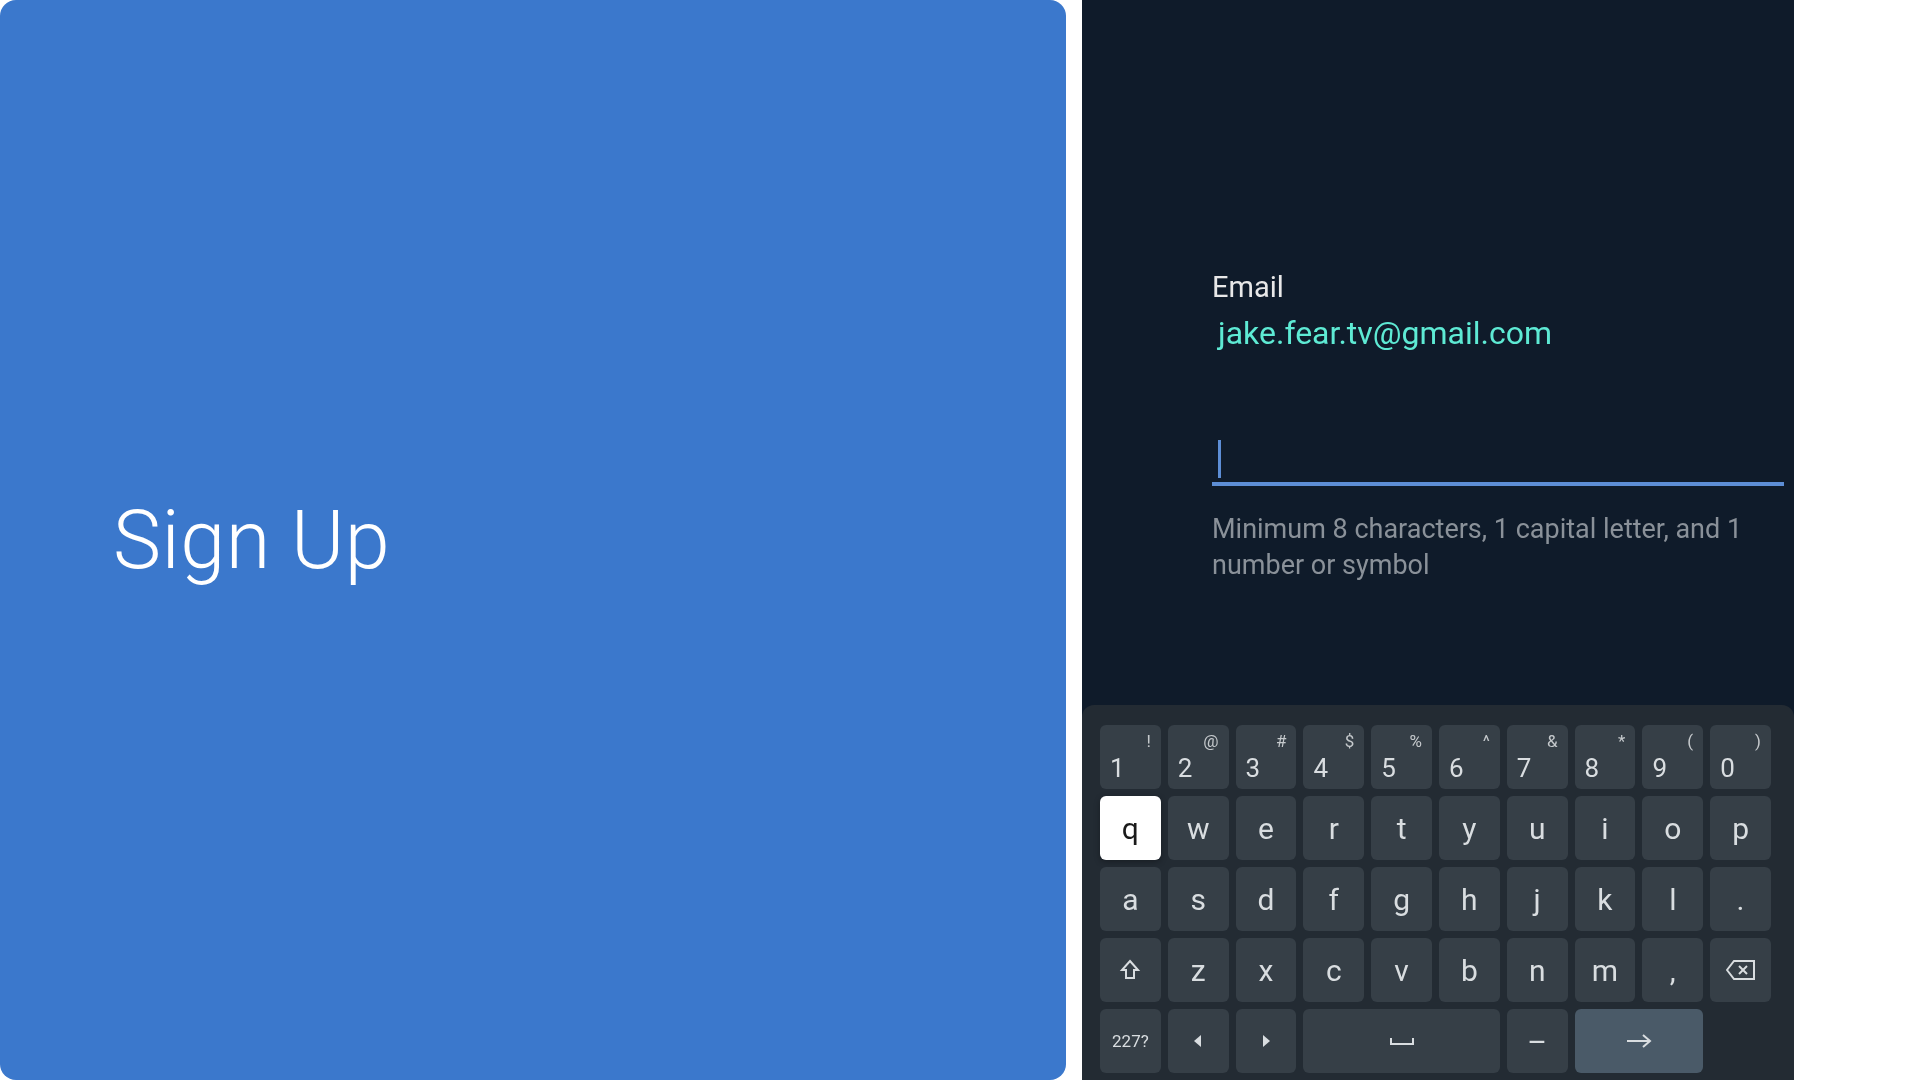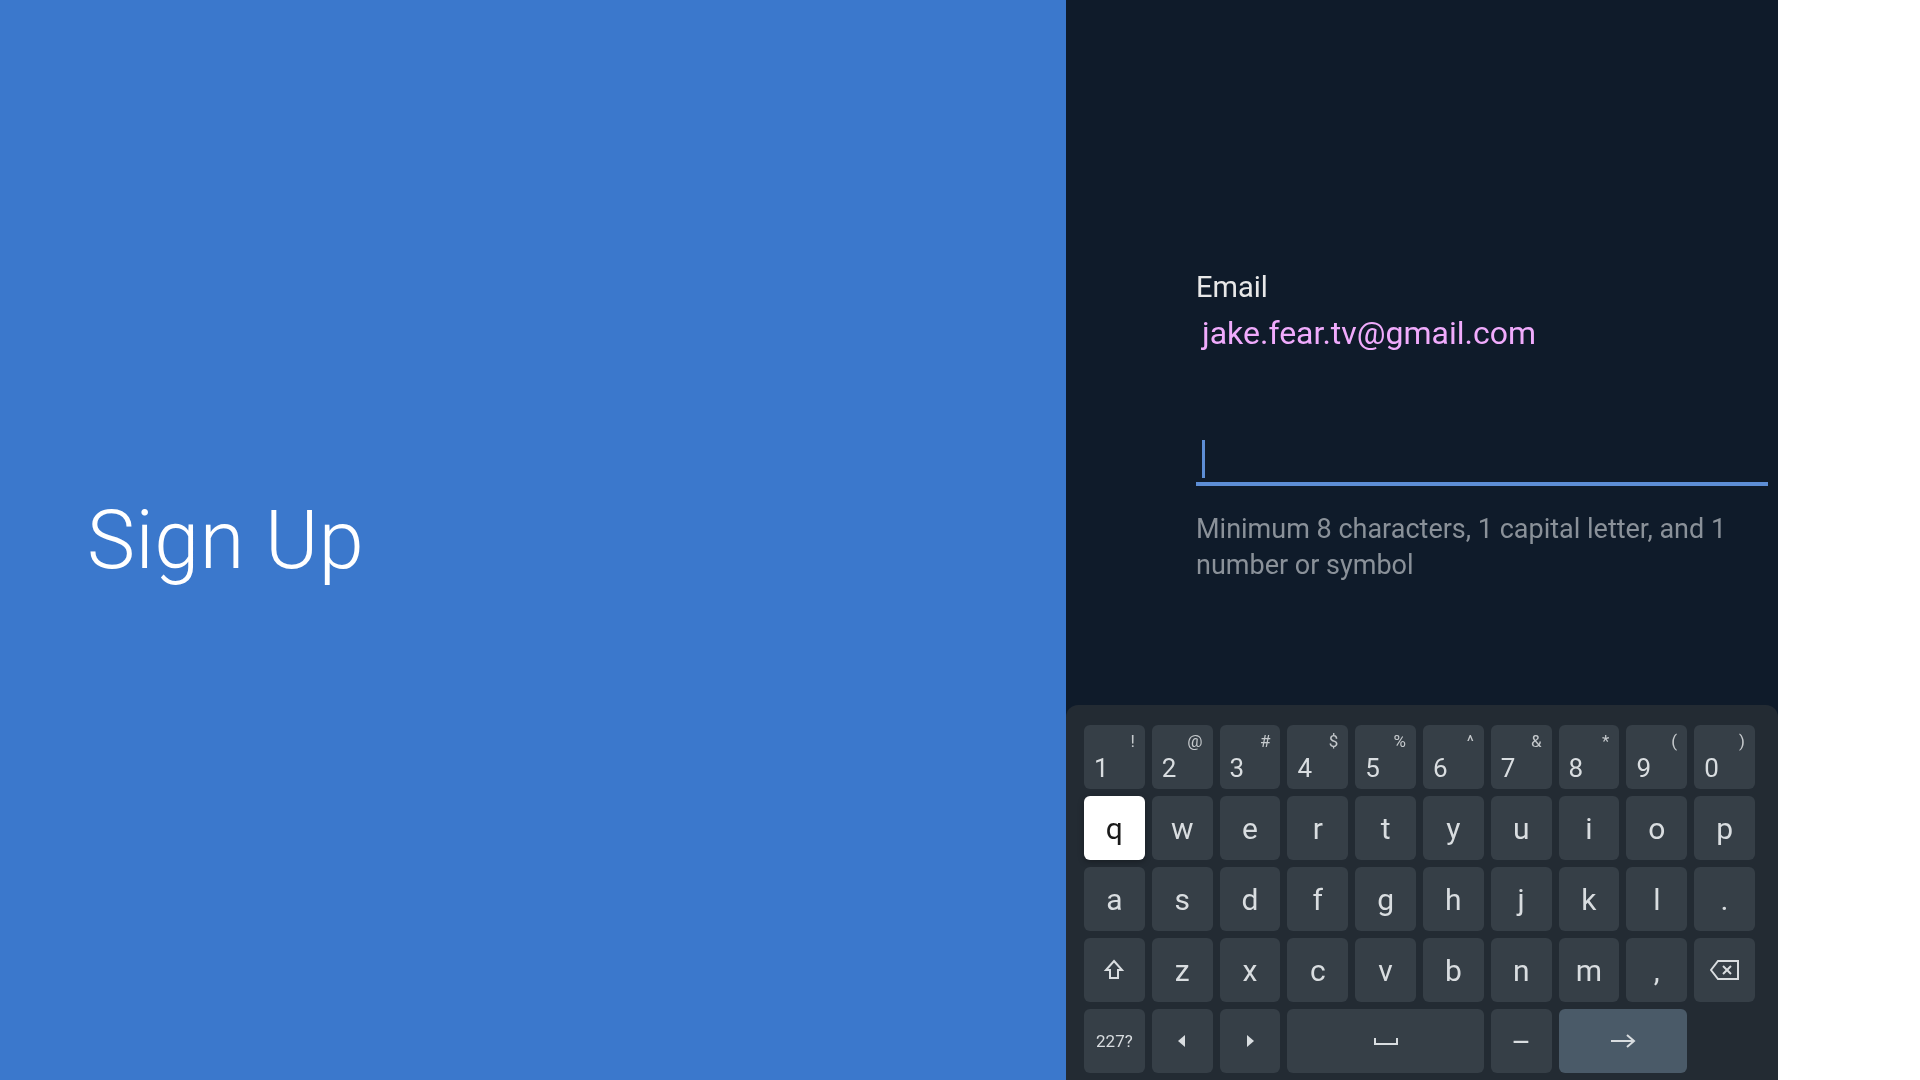--- a/index.html
+++ b/index.html
@@ -13,45 +13,47 @@
       height: 1080px;
       overflow: hidden;
       display: flex;
     }
     .left-panel {
       width: 1066px;
       height: 100%;
       background: #3b78cc;
       display: flex;
       align-items: center;
-      padding-left: 87px;
+      padding-left: 113px;
+      border-radius: 16px;
     }
     .page-title {
       color: #fff;
       font-size: 81px;
       font-weight: 300;
       letter-spacing: 0.5px;
     }
     .right-panel {
       width: 712px;
       height: 100%;
       background: #0f1b2a;
       position: relative;
+      margin-left: 16px;
     }
     .form-area {
       padding: 270px 130px 0 130px;
     }
     .field-label {
       color: #e8e8e8;
       font-size: 29px;
       font-weight: 400;
       margin-bottom: 10px;
     }
     .field-value {
-      color: #f0abfc;
+      color: #5eead4;
       font-size: 32px;
       font-weight: 400;
       margin-bottom: 86px;
       padding-left: 6px;
     }
     .password-input {
       width: 572px;
       height: 48px;
       background: transparent;
       border: none;

